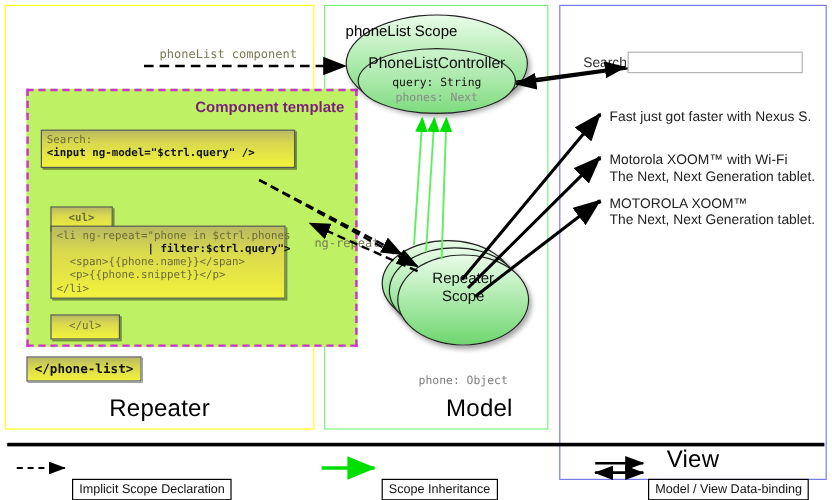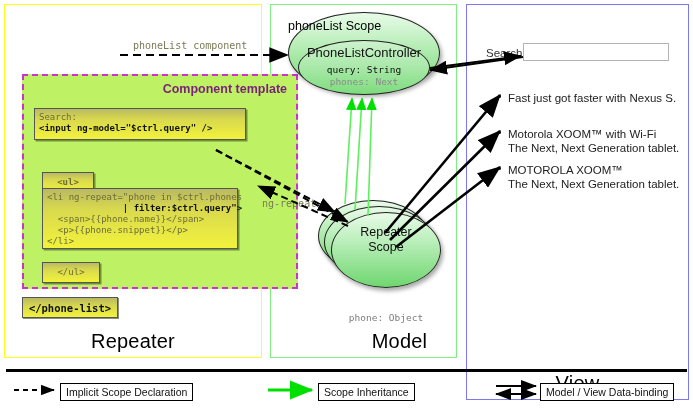--- a/index.html
+++ b/index.html
@@ -86,21 +86,21 @@
                 font-size:11px;padding:0 3px;color:#222;}
   .phone-item{position:absolute;left:508px;width:182px;}
   .bullet{position:absolute;left:-10px;top:4px;width:3px;height:3px;background:#111;border-radius:50%;}
   .phone-name{font-size:11.5px;color:#222;line-height:14px;}
   .phone-snippet{font-size:11.5px;color:#222;line-height:14px;}
   #item0{top:91px;} #item1{top:127px;} #item2{top:163px;}
 
   
   #legend-rule{position:absolute;left:6px;top:369px;width:681px;height:3px;background:#000;}
   .legbox{position:absolute;box-sizing:border-box;border:1px solid #000;background:#fff;
-          font-size:10.5px;color:#111;padding:2px 5px;white-space:nowrap;}
+          font-size:10.5px;color:#111;padding:2px 5px;white-space:nowrap;margin-top:16px;}
   #leg1{left:60px;top:383px;}
   #leg2{left:318px;top:383px;}
   #leg3{left:540px;top:383px;}
 
   svg.overlay{position:absolute;left:0;top:0;width:693px;height:417px;pointer-events:none;}
 </style>
 </head>
 <body>
 
 <div id="stage">

